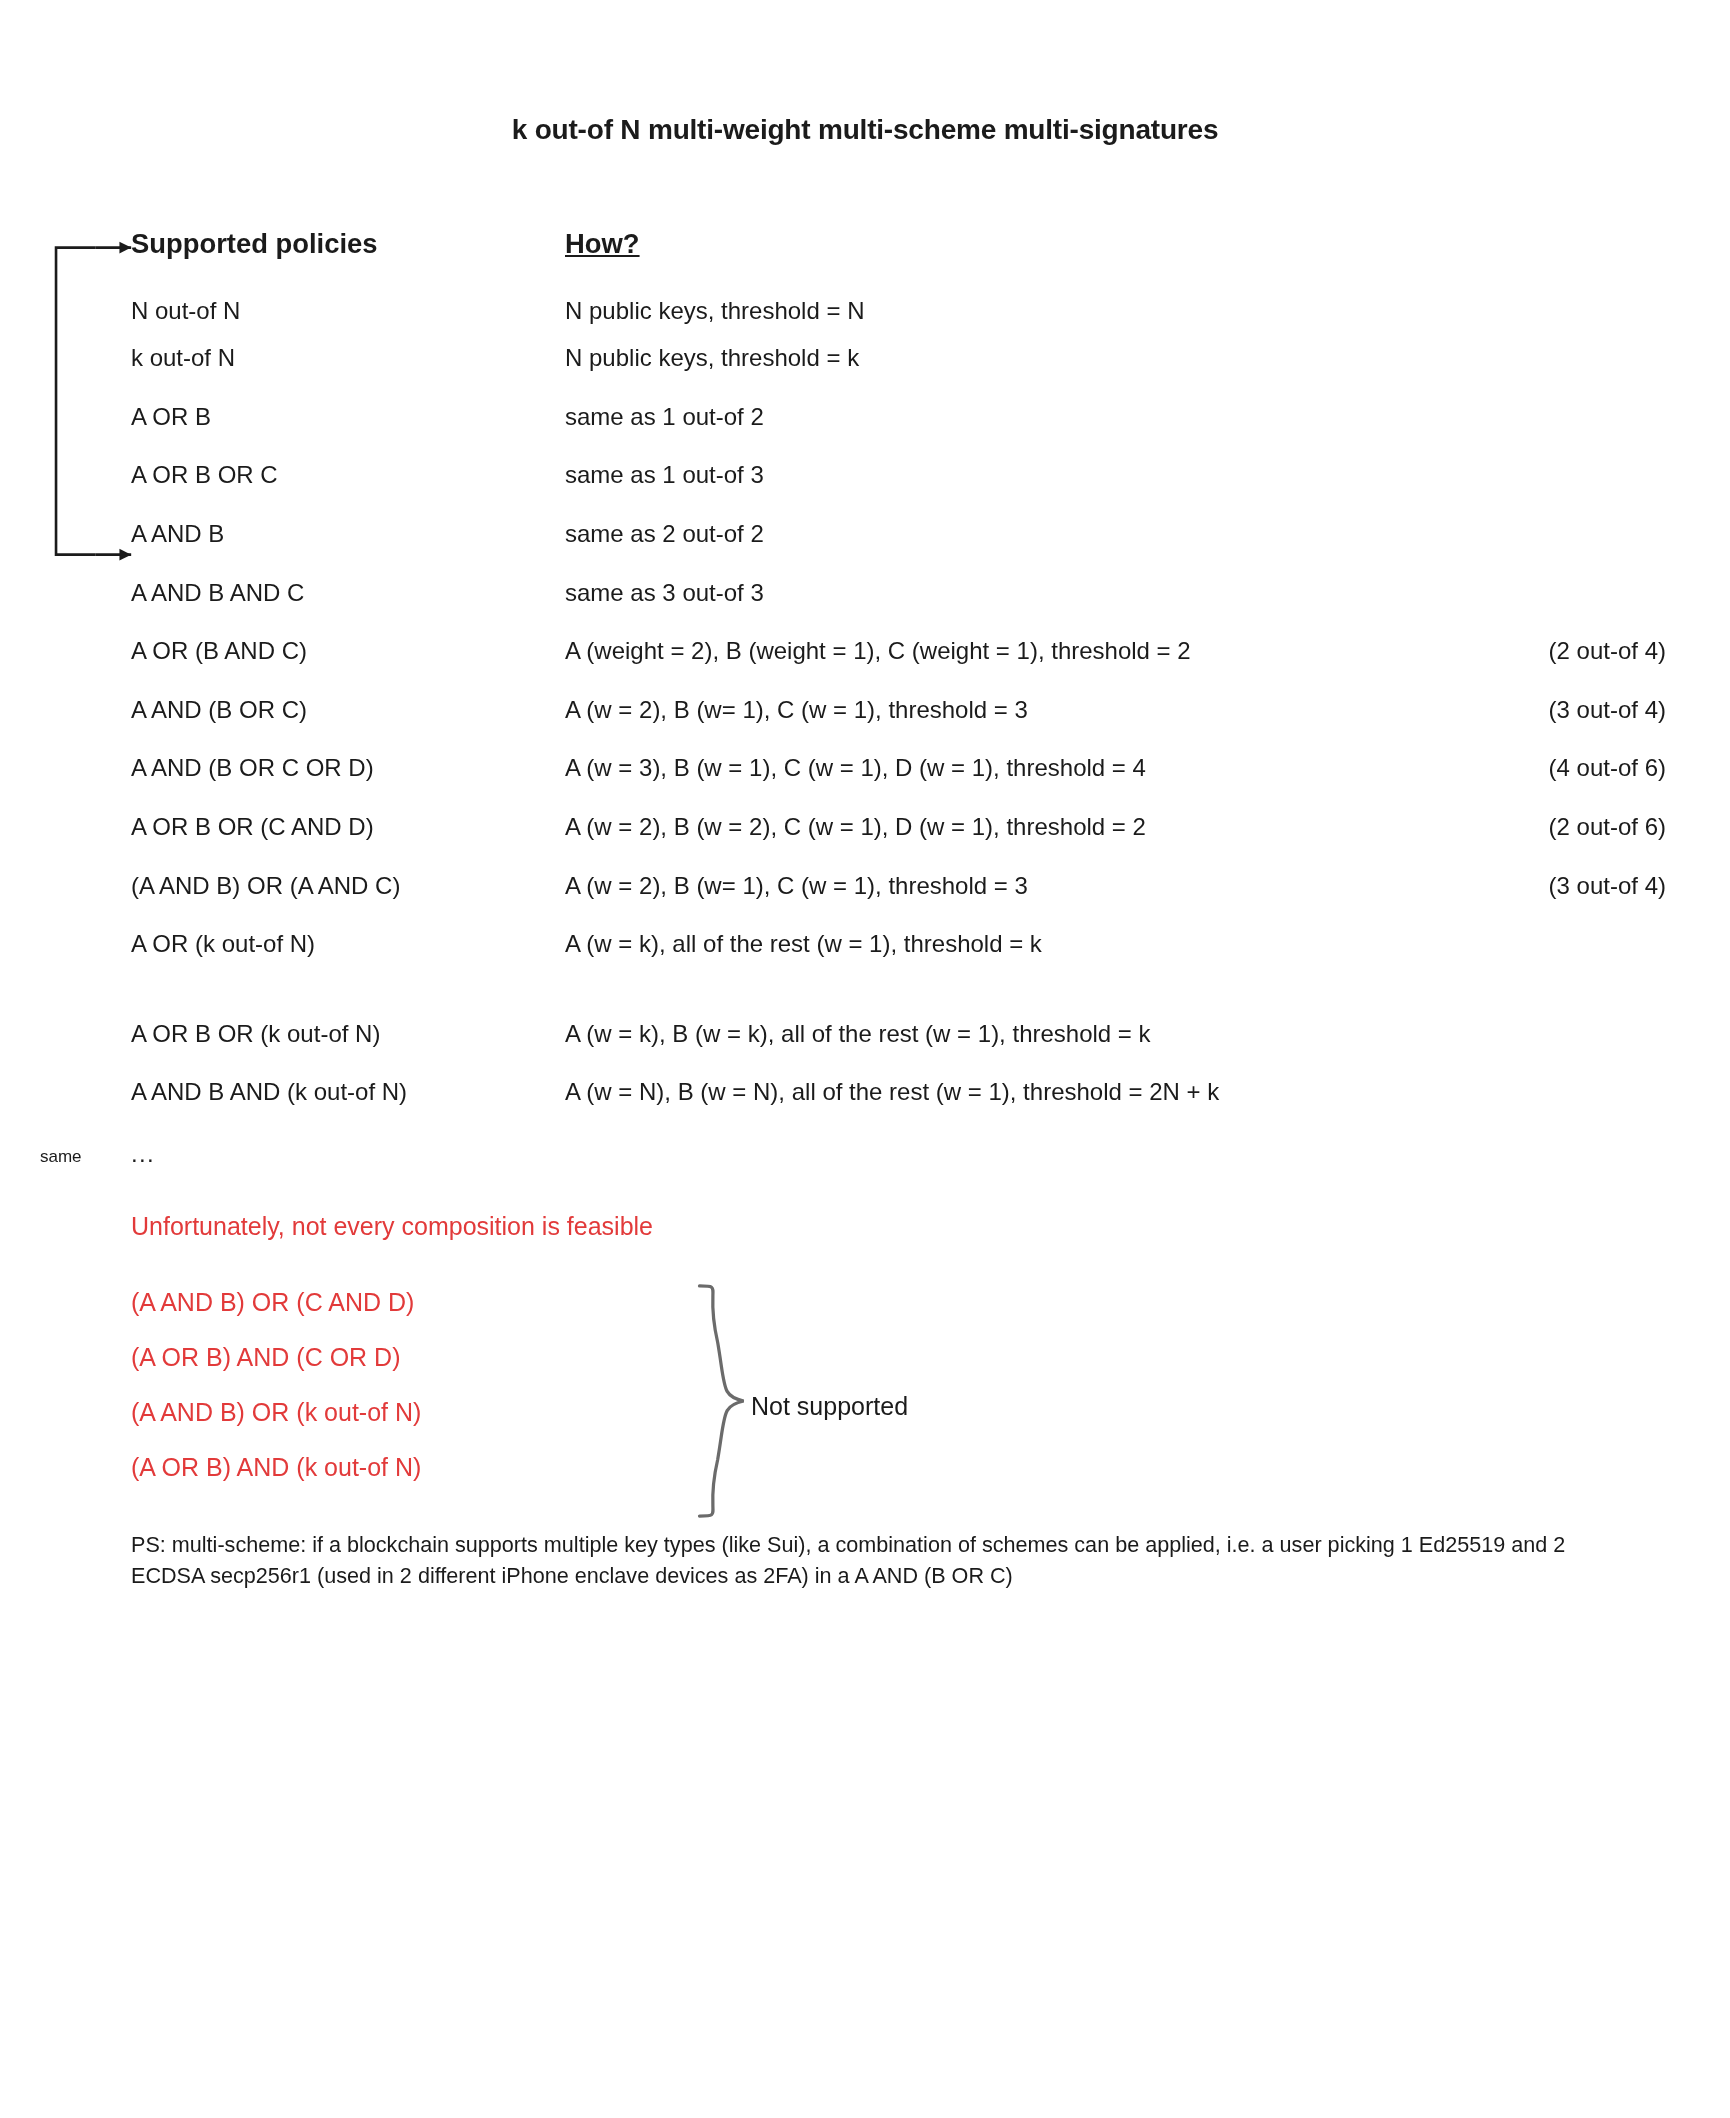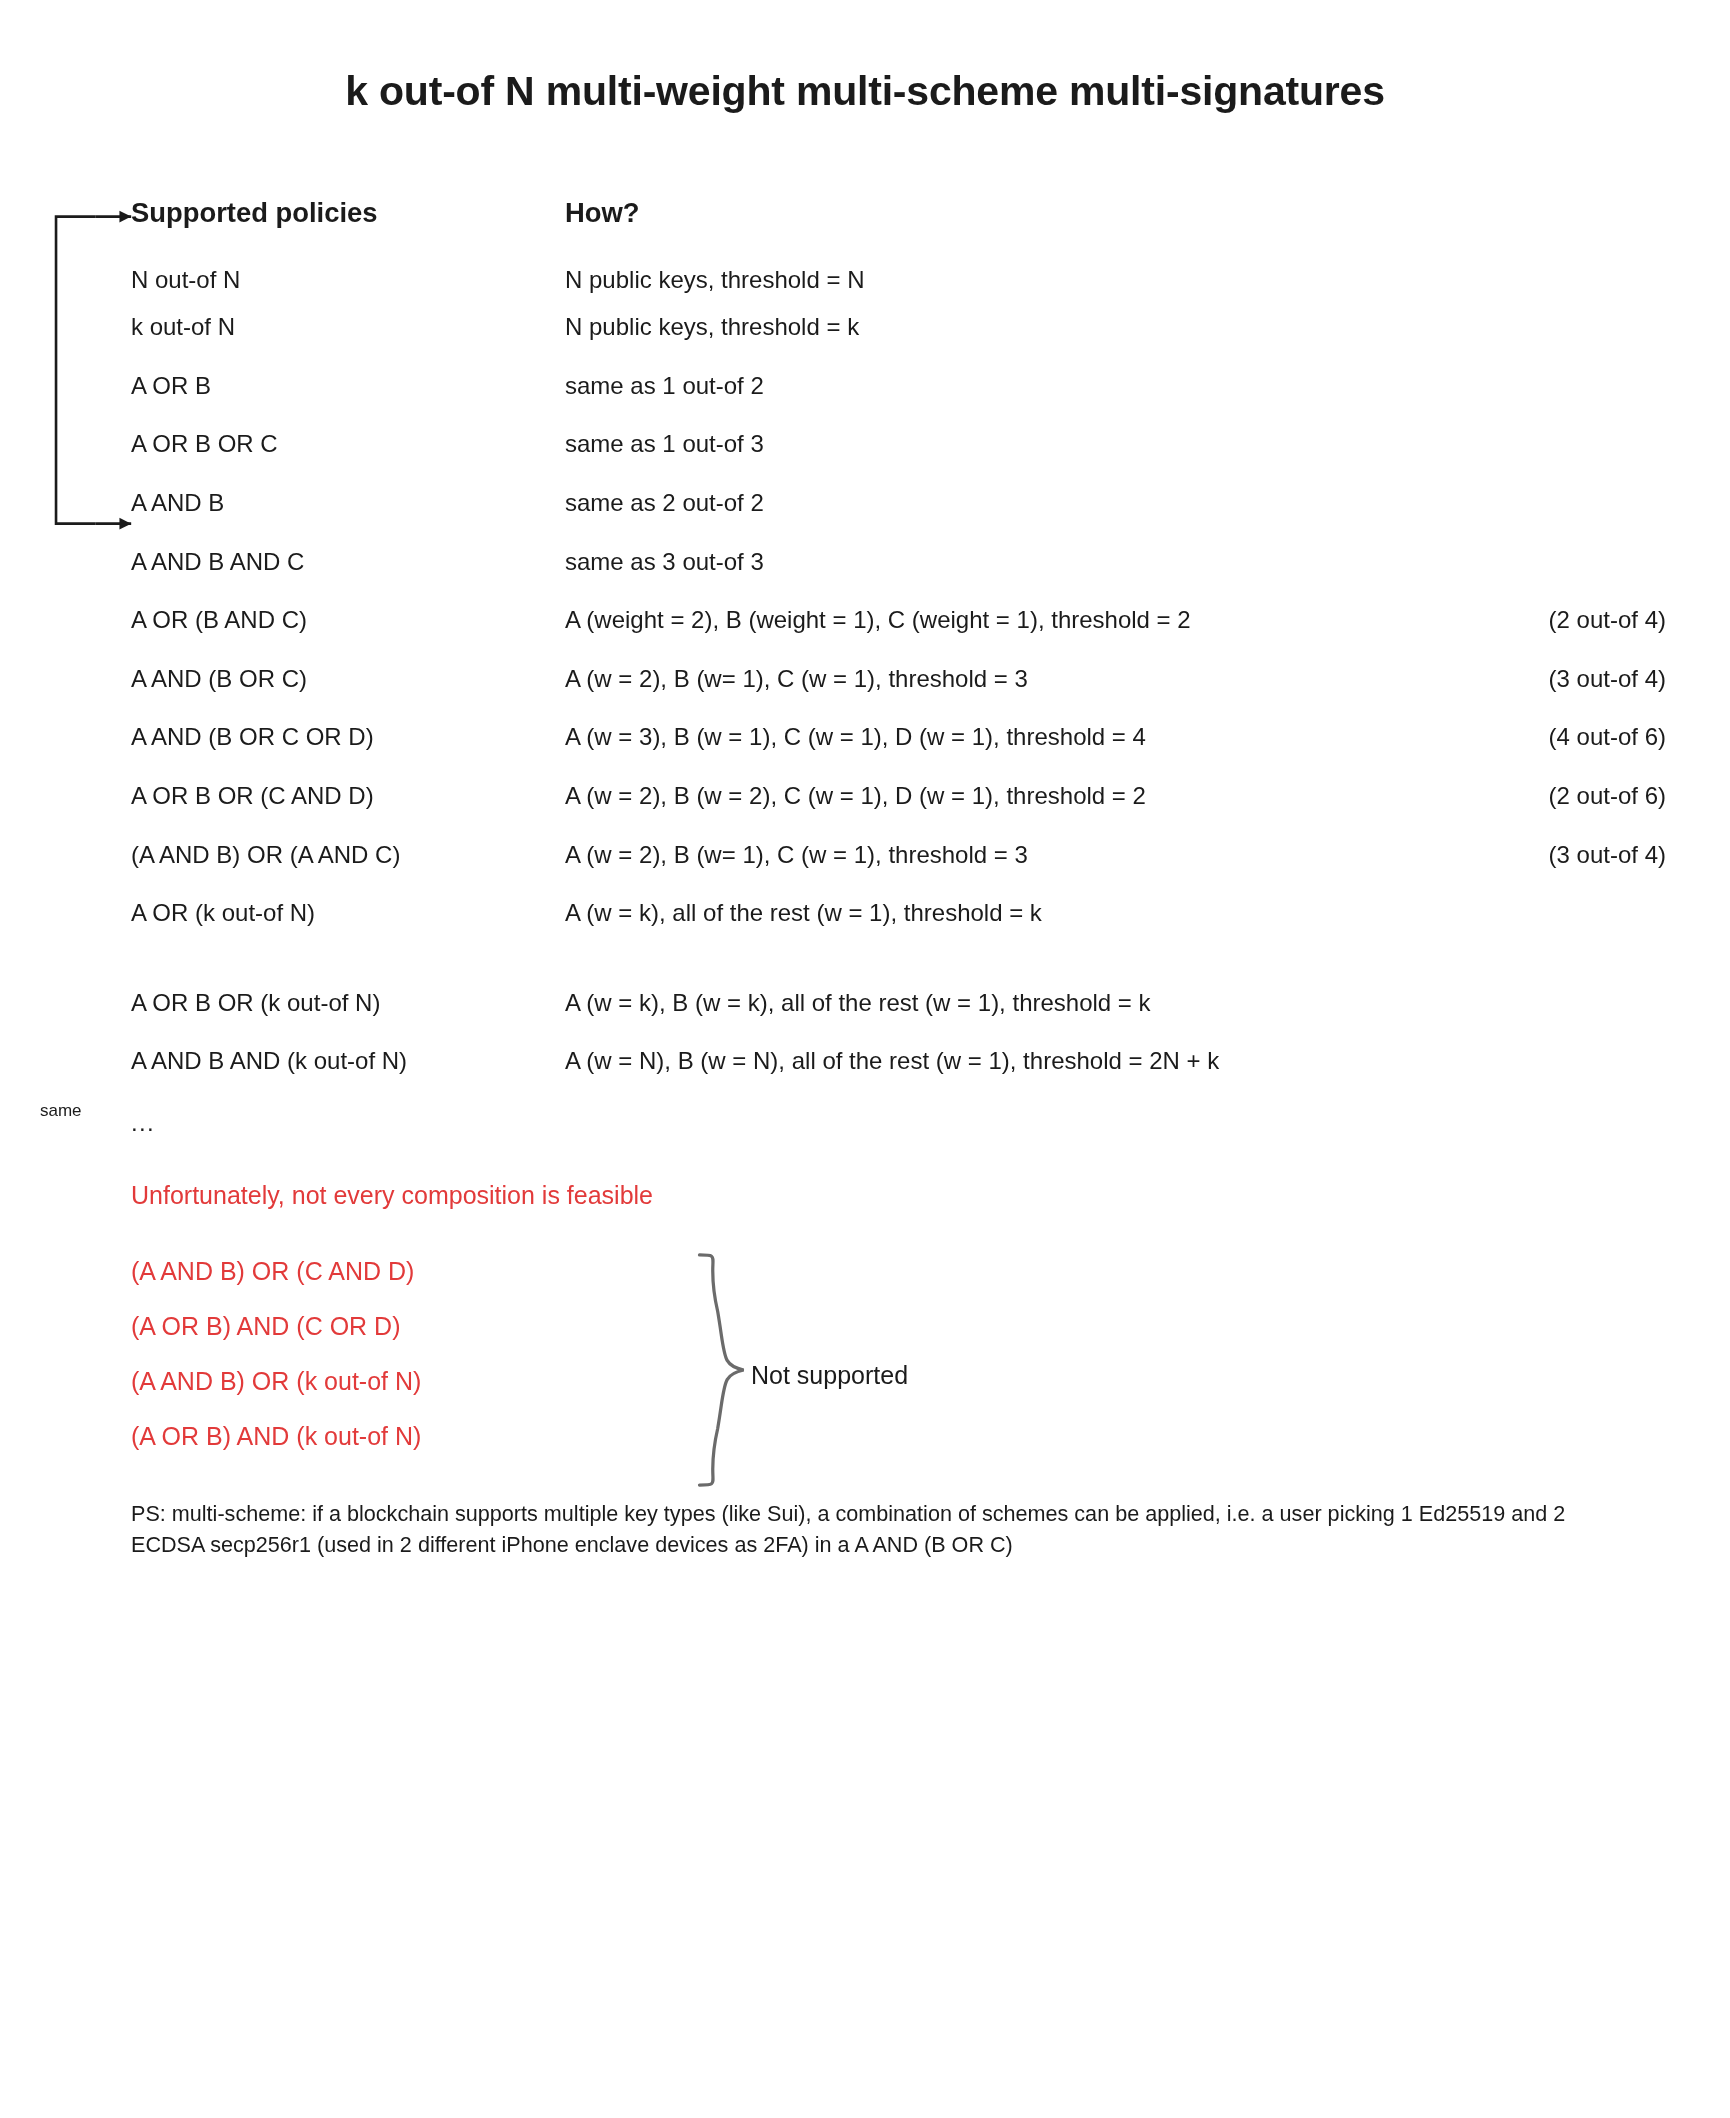--- a/index.html
+++ b/index.html
@@ -16,41 +16,41 @@
     overflow: hidden;
   }
   .page {
     position: relative;
     width: 1730px;
     height: 2119px;
     box-sizing: border-box;
   }
   #title {
     text-align: center;
-    font-size: 41px;
+    font-size: 28px;
     font-weight: bold;
     letter-spacing: -0.2px;
-    margin-top: 68px;
+    margin-top: 114px;
     color: #1b1b1b;
   }
   .table-wrap {
     position: relative;
     margin-left: 131px;
     margin-top: 82px;
     width: 1567px;
   }
   .hdr {
     display: flex;
     align-items: baseline;
     font-weight: bold;
     font-size: 27.4px;
     margin-top: 28px;
   }
   .hdr .c1 { width: 434px; }
-  .hdr .c2 { width: 849px; }
+  .hdr .c2 { width: 849px; text-decoration: underline; }
   .row {
     display: flex;
     align-items: baseline;
     font-size: 24px;
     line-height: 1.15;
   }
   .row .c1 {
     width: 434px;
     font-weight: normal;
     white-space: nowrap;

